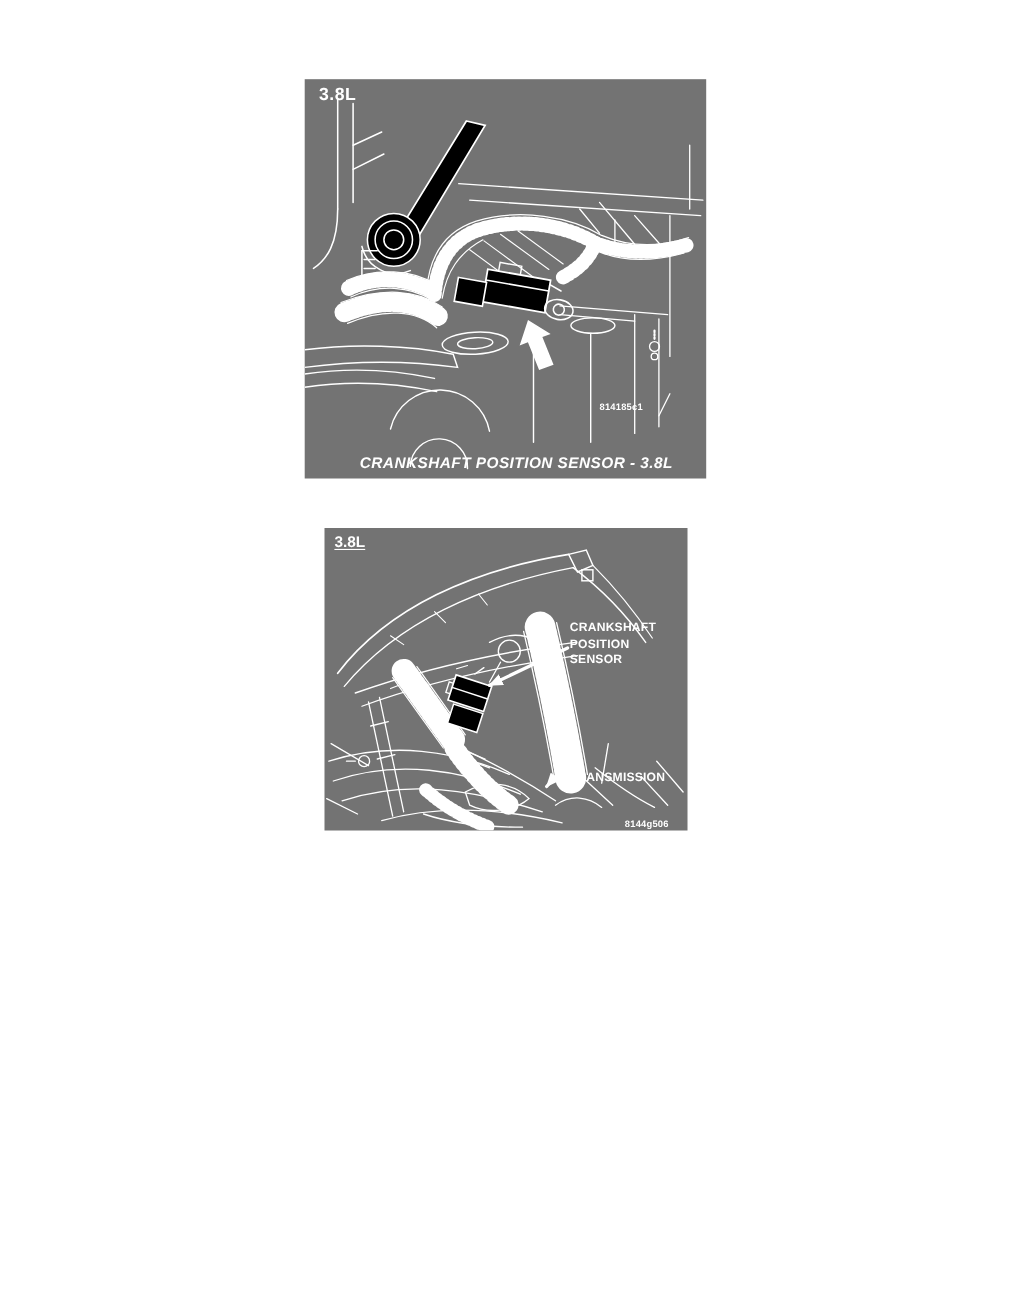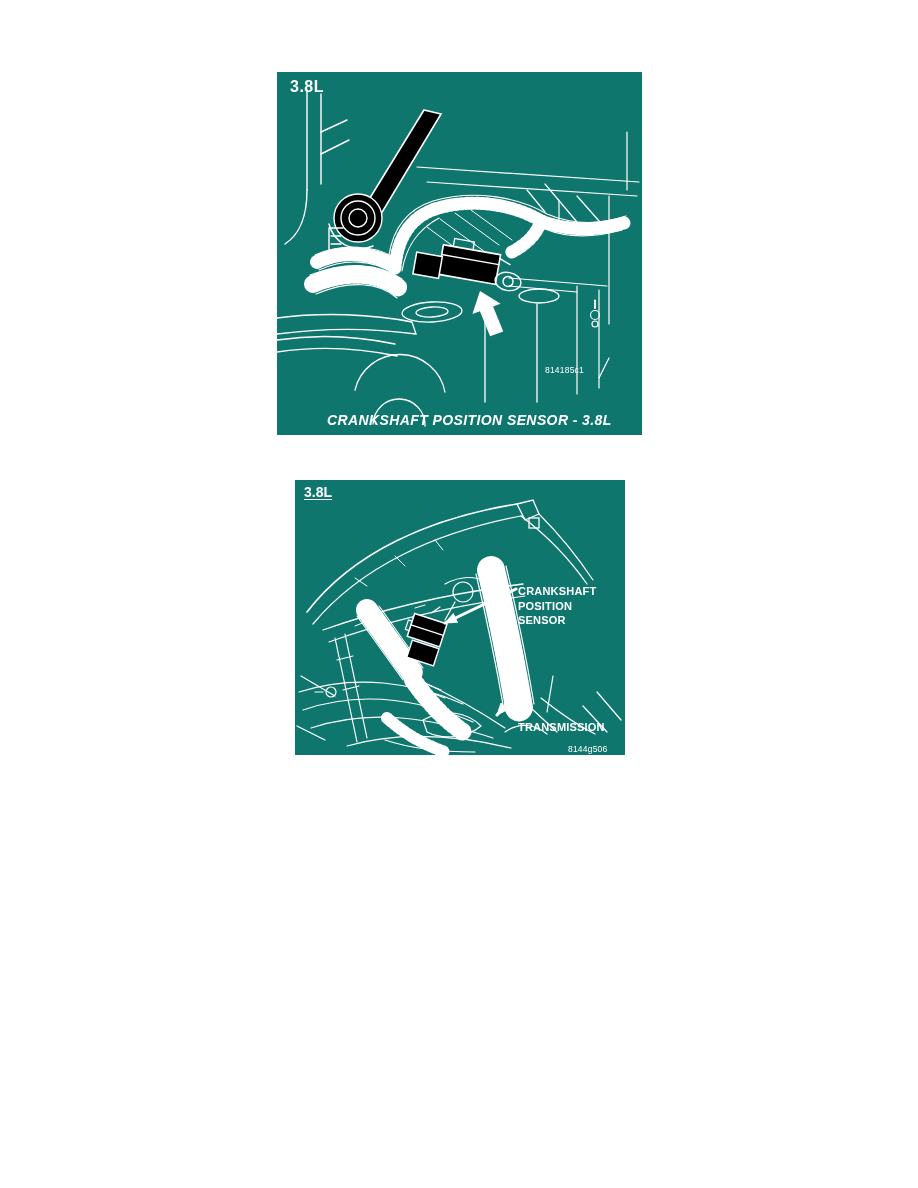--- a/index.html
+++ b/index.html
@@ -5,46 +5,46 @@
   html, body { margin: 0; padding: 0; }
   body {
     width: 918px; height: 1188px;
     background: #ffffff;
     position: relative;
     font-family: "Liberation Sans", sans-serif;
     overflow: hidden;
   }
   .figure {
     position: absolute;
-    background: #0f766e;
+    background: #737373;
     overflow: hidden;
   }
   .fig1 { left: 277px; top: 72px; width: 365px; height: 363px; }
   .fig2 { left: 295px; top: 480px; width: 330px; height: 275px; }
   .figure svg { position: absolute; left: 0; top: 0; }
   .engine-label {
     position: absolute; color: #ffffff; font-weight: bold; z-index: 3;
   }
   .fig1 .engine-label { left: 13px; top: 6px; font-size: 16px; letter-spacing: .5px; }
   .fig2 .engine-label { left: 9px; top: 4px; font-size: 14px; text-decoration: underline; text-underline-offset: 2px; }
   .caption {
     position: absolute; bottom: 7px; left: 50px; width: 310px;
     text-align: left; color: #ffffff;
     font-style: italic; font-weight: bold; font-size: 14px; letter-spacing: .4px;
     z-index: 3; white-space: nowrap;
   }
   .fig-code {
-    position: absolute; color: #ffffff; font-weight: normal;
+    position: absolute; color: #ffffff; font-weight: bold;
     font-size: 8.5px; letter-spacing: .2px; z-index: 3;
   }
   .fig1 .fig-code { left: 268px; top: 293px; }
   .fig2 .fig-code { left: 273px; top: 264px; text-align: center; }
   .callout {
     position: absolute; color: #ffffff; font-weight: bold;
-    font-size: 11px; line-height: 14.5px; letter-spacing: .2px; z-index: 3; margin-top: 20px;
+    font-size: 11px; line-height: 14.5px; letter-spacing: .2px; z-index: 3;
   }
   .callout-sensor { left: 223px; top: 84px; }
   .callout-transmission { left: 223px; top: 220px; }
 </style>
 </head>
 <body>
 
 <div>
 
   <div class="figure fig1">

